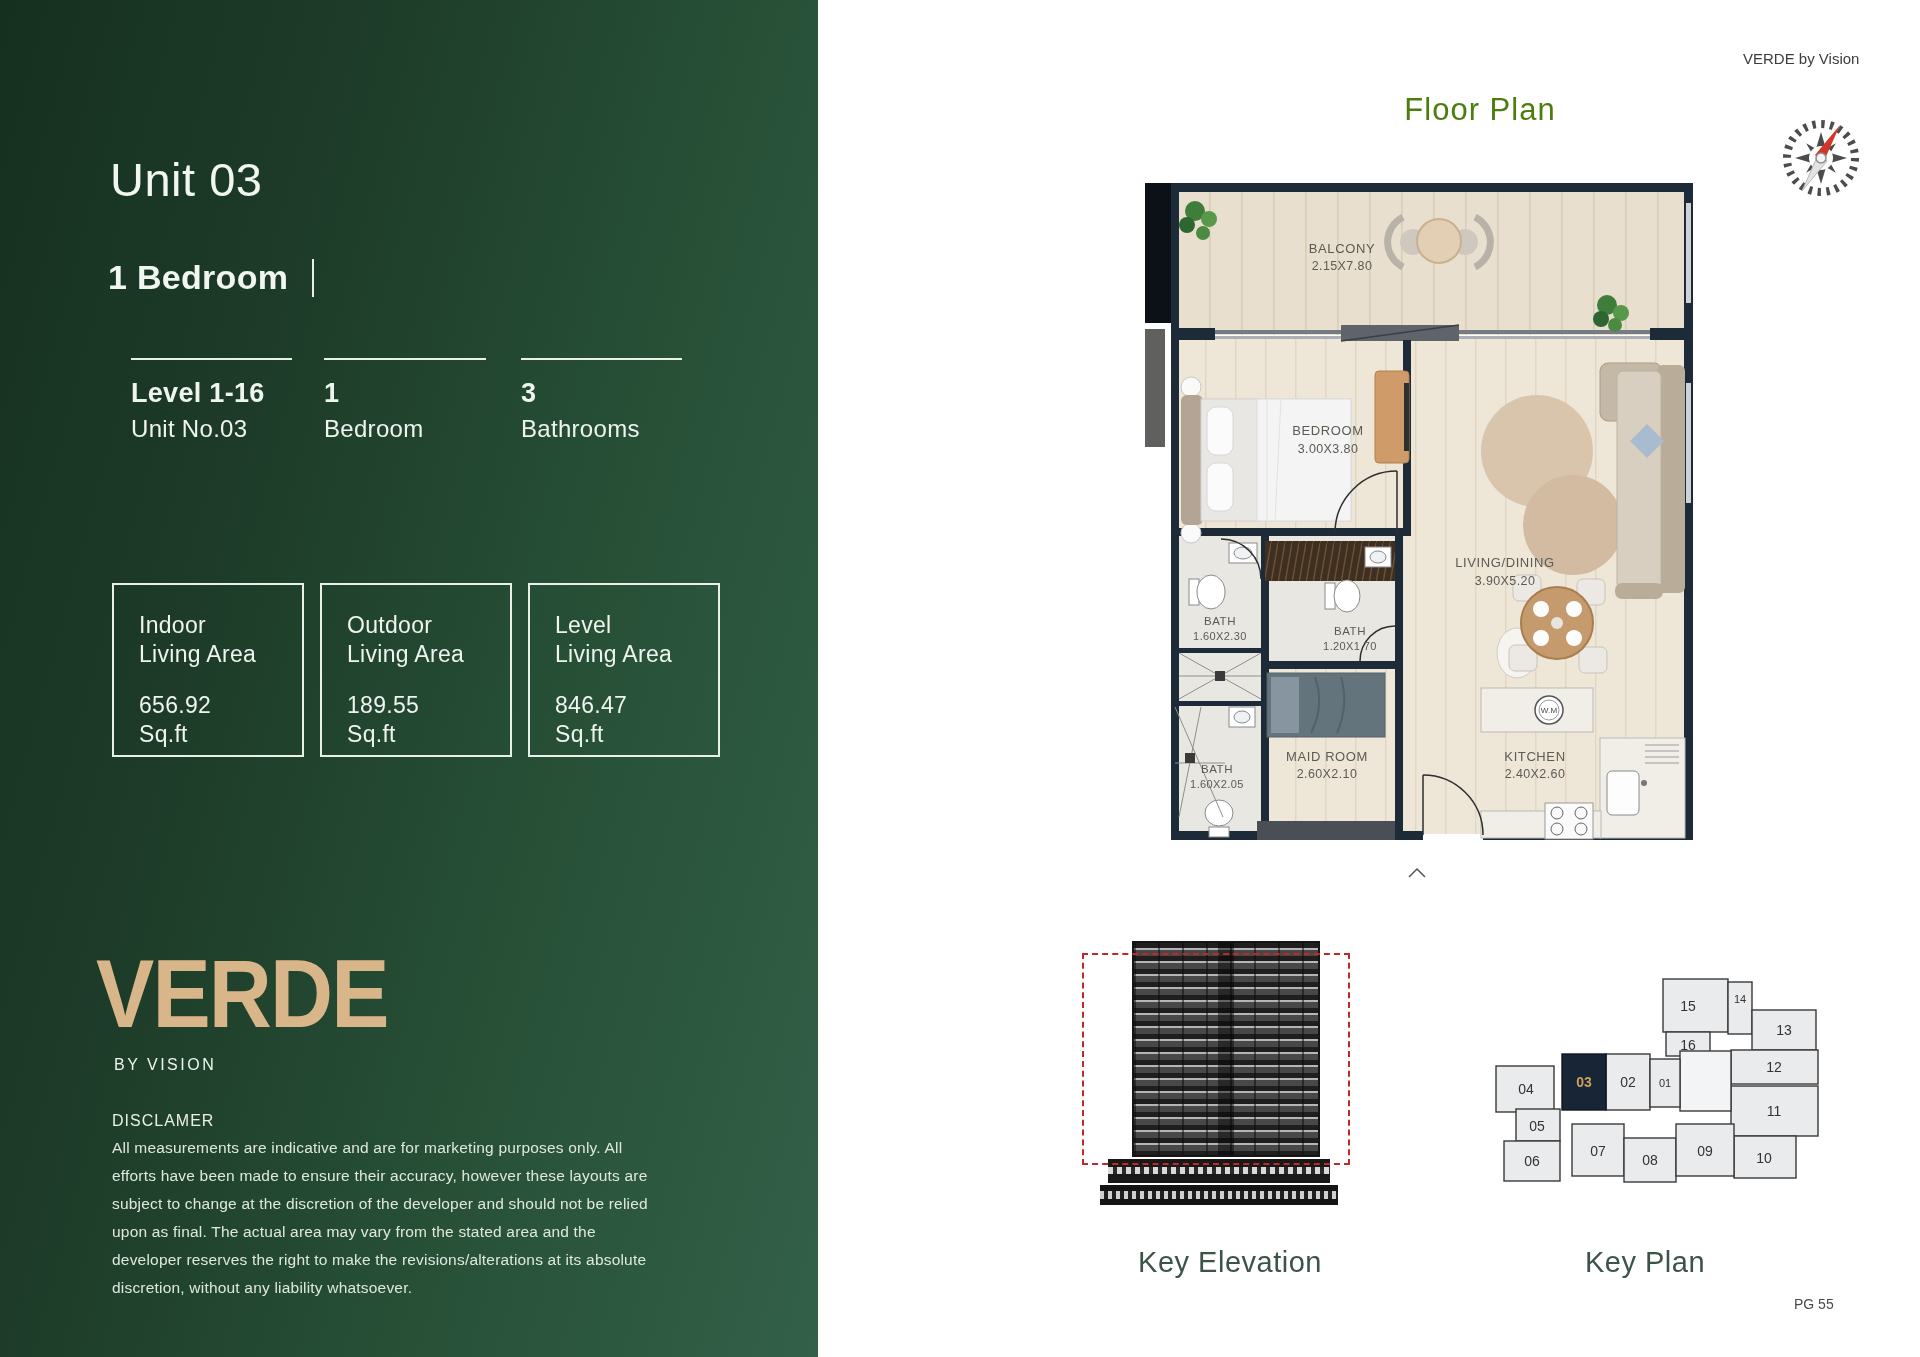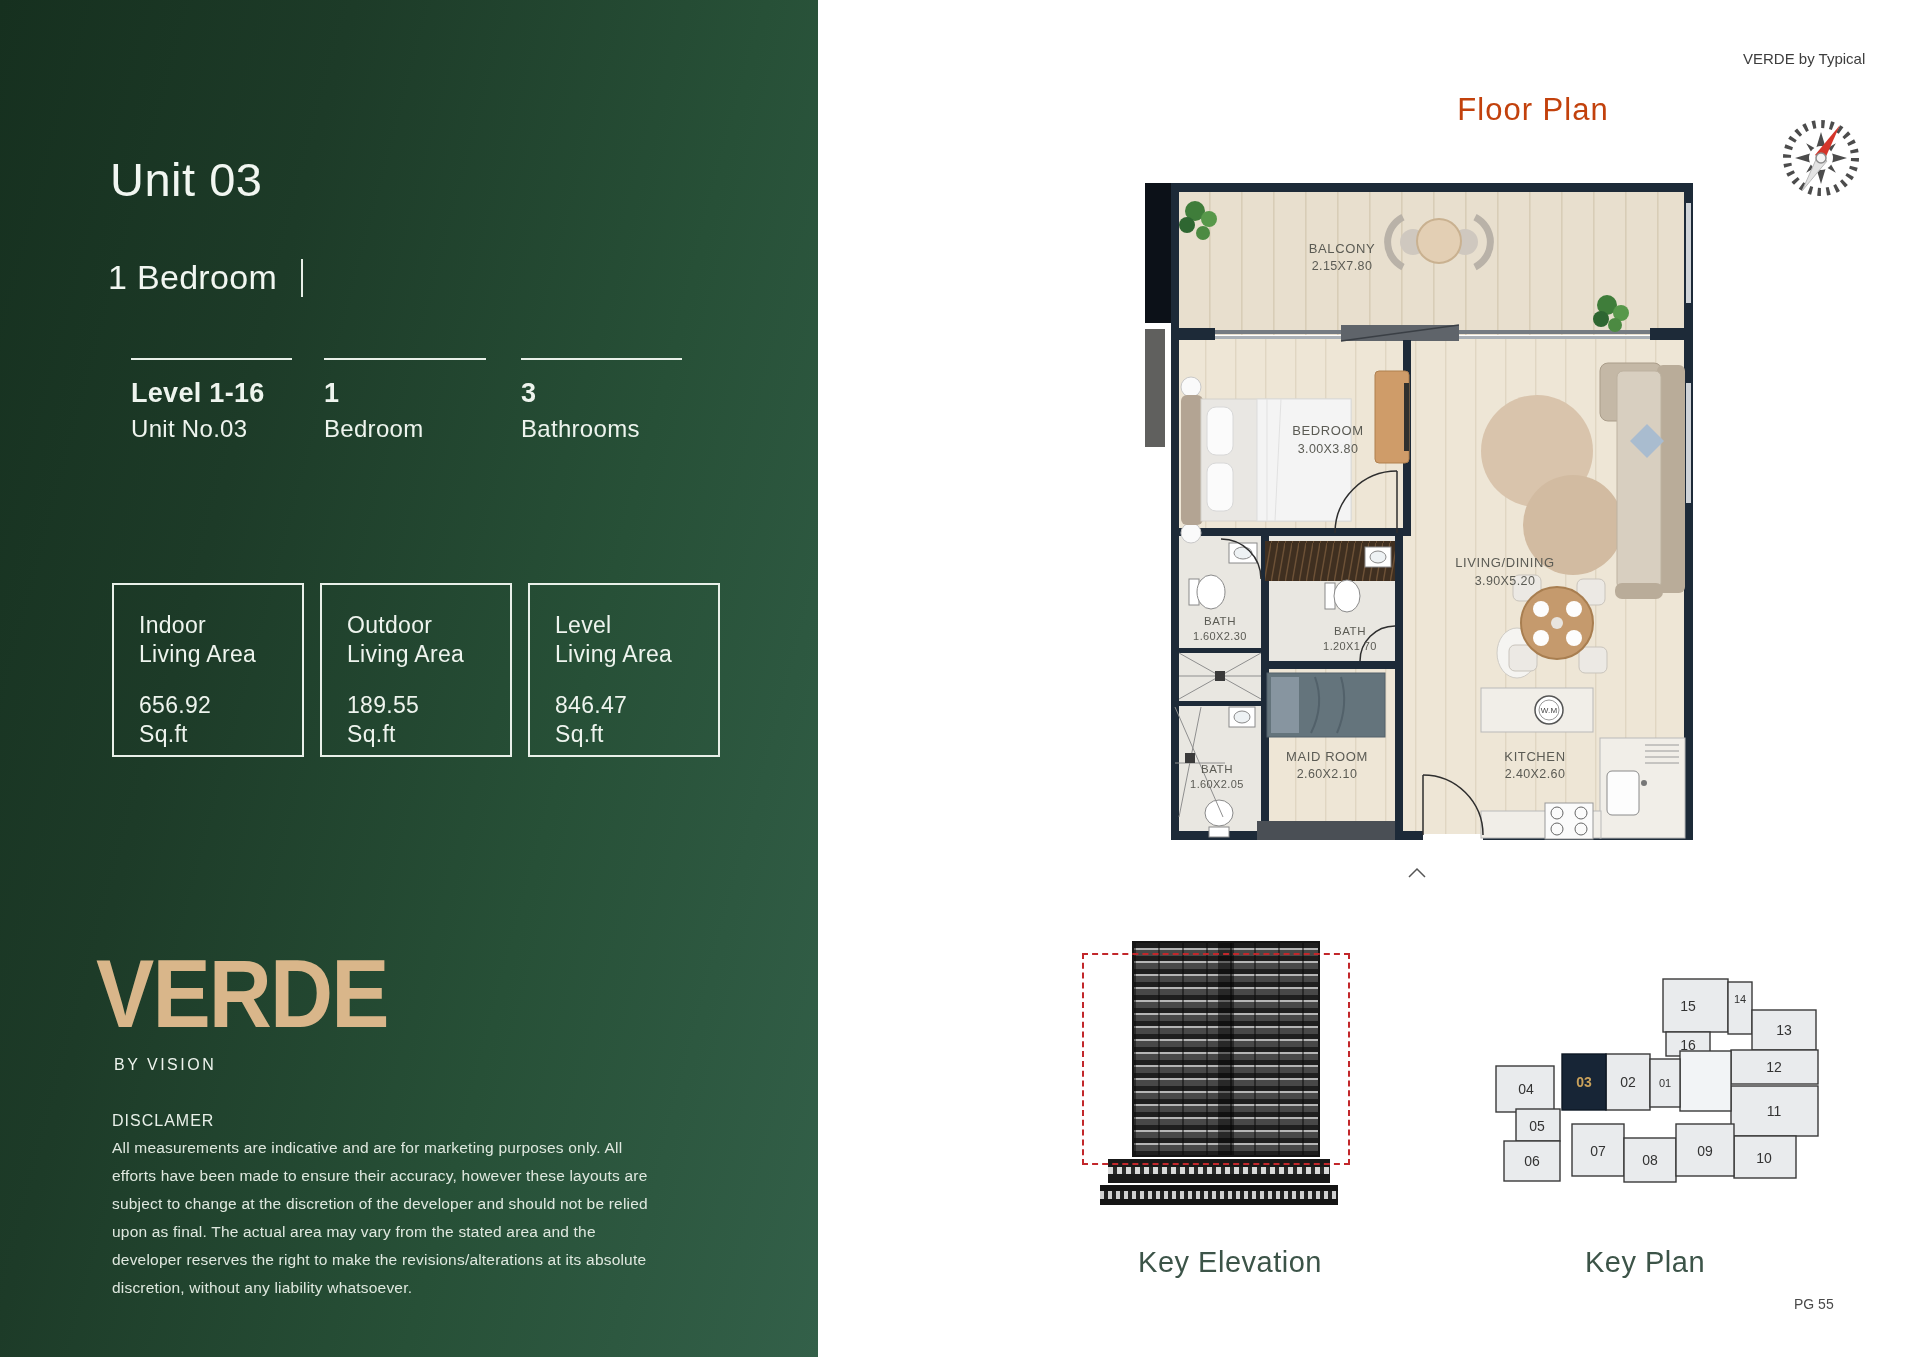--- a/index.html
+++ b/index.html
@@ -5,21 +5,21 @@
   html,body{margin:0;padding:0;background:#ffffff;}
   *{box-sizing:border-box;}
   body{font-family:"Liberation Sans", sans-serif;}
   #page{position:relative;width:1920px;height:1357px;overflow:hidden;background:#ffffff;}
 
   
   .panel{position:absolute;left:0;top:0;width:818px;height:1357px;
     background:linear-gradient(105deg,#16301f 0%,#1d3b28 30%,#275037 65%,#336049 100%);}
   .unit-title{position:absolute;left:110px;top:152px;font-size:47px;font-weight:normal;color:#f1f6f1;letter-spacing:.5px;}
   .subtitle{position:absolute;left:108px;top:258px;display:flex;align-items:center;color:#f1f6f1;}
-  .subtitle .big{font-size:34px;font-weight:normal;letter-spacing:.3px;}
+  .subtitle .big{font-size:34px;font-weight:bold;letter-spacing:.3px;}
   .subtitle .vdiv{width:2px;height:38px;background:#e7efe7;margin:0 24px;}
 
   .stat{position:absolute;top:358px;border-top:2px solid #e9f0e9;padding-top:18px;color:#eef4ee;margin-left:24px;}
   .stat .v{font-size:27px;font-weight:bold;letter-spacing:.3px;}
   .stat .l{font-size:24px;margin-top:6px;letter-spacing:.3px;}
   #stat-1{left:107px;width:161px;}
   #stat-2{left:300px;width:162px;}
   #stat-3{left:497px;width:161px;}
 
   .abox{position:absolute;top:583px;width:192px;height:174px;border:2px solid #e9f0e9;color:#eef4ee;padding:26px 0 0 25px;}
@@ -30,21 +30,21 @@
   #abox-3{left:528px;}
 
   .logo{position:absolute;left:96px;top:938px;font-size:97px;font-weight:bold;color:#d9b68a;
     letter-spacing:-2px;transform:scaleX(.9);transform-origin:left top;}
   .tagline{position:absolute;left:114px;top:1056px;font-size:16px;letter-spacing:2.5px;color:#eef4ee;}
   .disc-title{position:absolute;left:112px;top:1112px;font-size:16px;letter-spacing:1px;color:#e9f0e9;text-align:right;}
   .disc-body{position:absolute;left:112px;top:1134px;width:548px;font-size:15.5px;line-height:28px;color:#dfe8df;letter-spacing:.2px;}
 
   
   .watermark{position:absolute;left:1743px;top:50px;font-size:15px;color:#3d3d3d;}
-  .fp-title{position:absolute;left:1408px;top:92px;width:250px;text-align:center;font-size:31px;color:#c2410c;letter-spacing:1px;}
+  .fp-title{position:absolute;left:1355px;top:92px;width:250px;text-align:center;font-size:31px;color:#4d7c0f;letter-spacing:1px;}
   .compass{position:absolute;left:1771px;top:108px;}
 
   .fp-svg{position:absolute;left:1145px;top:183px;}
   .fpn{font-size:13px;fill:#5b5b54;letter-spacing:.6px;text-anchor:middle;}
   .fpd{font-size:12.5px;fill:#5b5b54;letter-spacing:.4px;text-anchor:middle;}
   .fpn.sm{font-size:11.5px;}
   .fpd.sm{font-size:11px;}
   .wm-txt{font-size:8px;fill:#444;text-anchor:middle;letter-spacing:.2px;}
 
   
@@ -129,21 +129,21 @@
           <div>Sq.ft</div>
       </div>
     </div>
 
     <div class="logo">VERDE</div>
     <div class="tagline">BY VISION</div>
     <div class="disc-title">DISCLAMER</div>
     <div class="disc-body">All measurements are indicative and are for marketing purposes only. All efforts have been made to ensure their accuracy, however these layouts are subject to change at the discretion of the developer and should not be relied upon as final. The actual area may vary from the stated area and the developer reserves the right to make the revisions/alterations at its absolute discretion, without any liability whatsoever.</div>
   </div>
 
-  <div class="watermark">VERDE by Typical</div>
+  <div class="watermark">VERDE by Vision</div>
   <div class="fp-title">Floor Plan</div>
 
   <svg class="compass" width="100" height="100" viewBox="0 0 100 100">
     <circle cx="50" cy="50" r="34" fill="none" stroke="#4c4c4c" stroke-width="8" stroke-dasharray="3.4 5.5"></circle>
     <path d="M50 24 L56 44 L76 50 L56 56 L50 76 L44 56 L24 50 L44 44 Z" fill="#4c4c4c"></path>
     <path transform="rotate(45 50 50)" d="M50 29 L54.5 45.5 L71 50 L54.5 54.5 L50 71 L45.5 54.5 L29 50 L45.5 45.5 Z" fill="#4c4c4c"></path>
     <circle cx="50" cy="50" r="12" fill="#ffffff"></circle>
     <polygon points="69,17 44,47 53,53" fill="#d4352a"></polygon>
     <polygon points="31,83 56,53 47,47" fill="#e3e3e3" stroke="#b9b9b9" stroke-width="1"></polygon>
     <circle cx="50" cy="50" r="5" fill="#f4f4f4" stroke="#8c8c8c" stroke-width="1.5"></circle>

